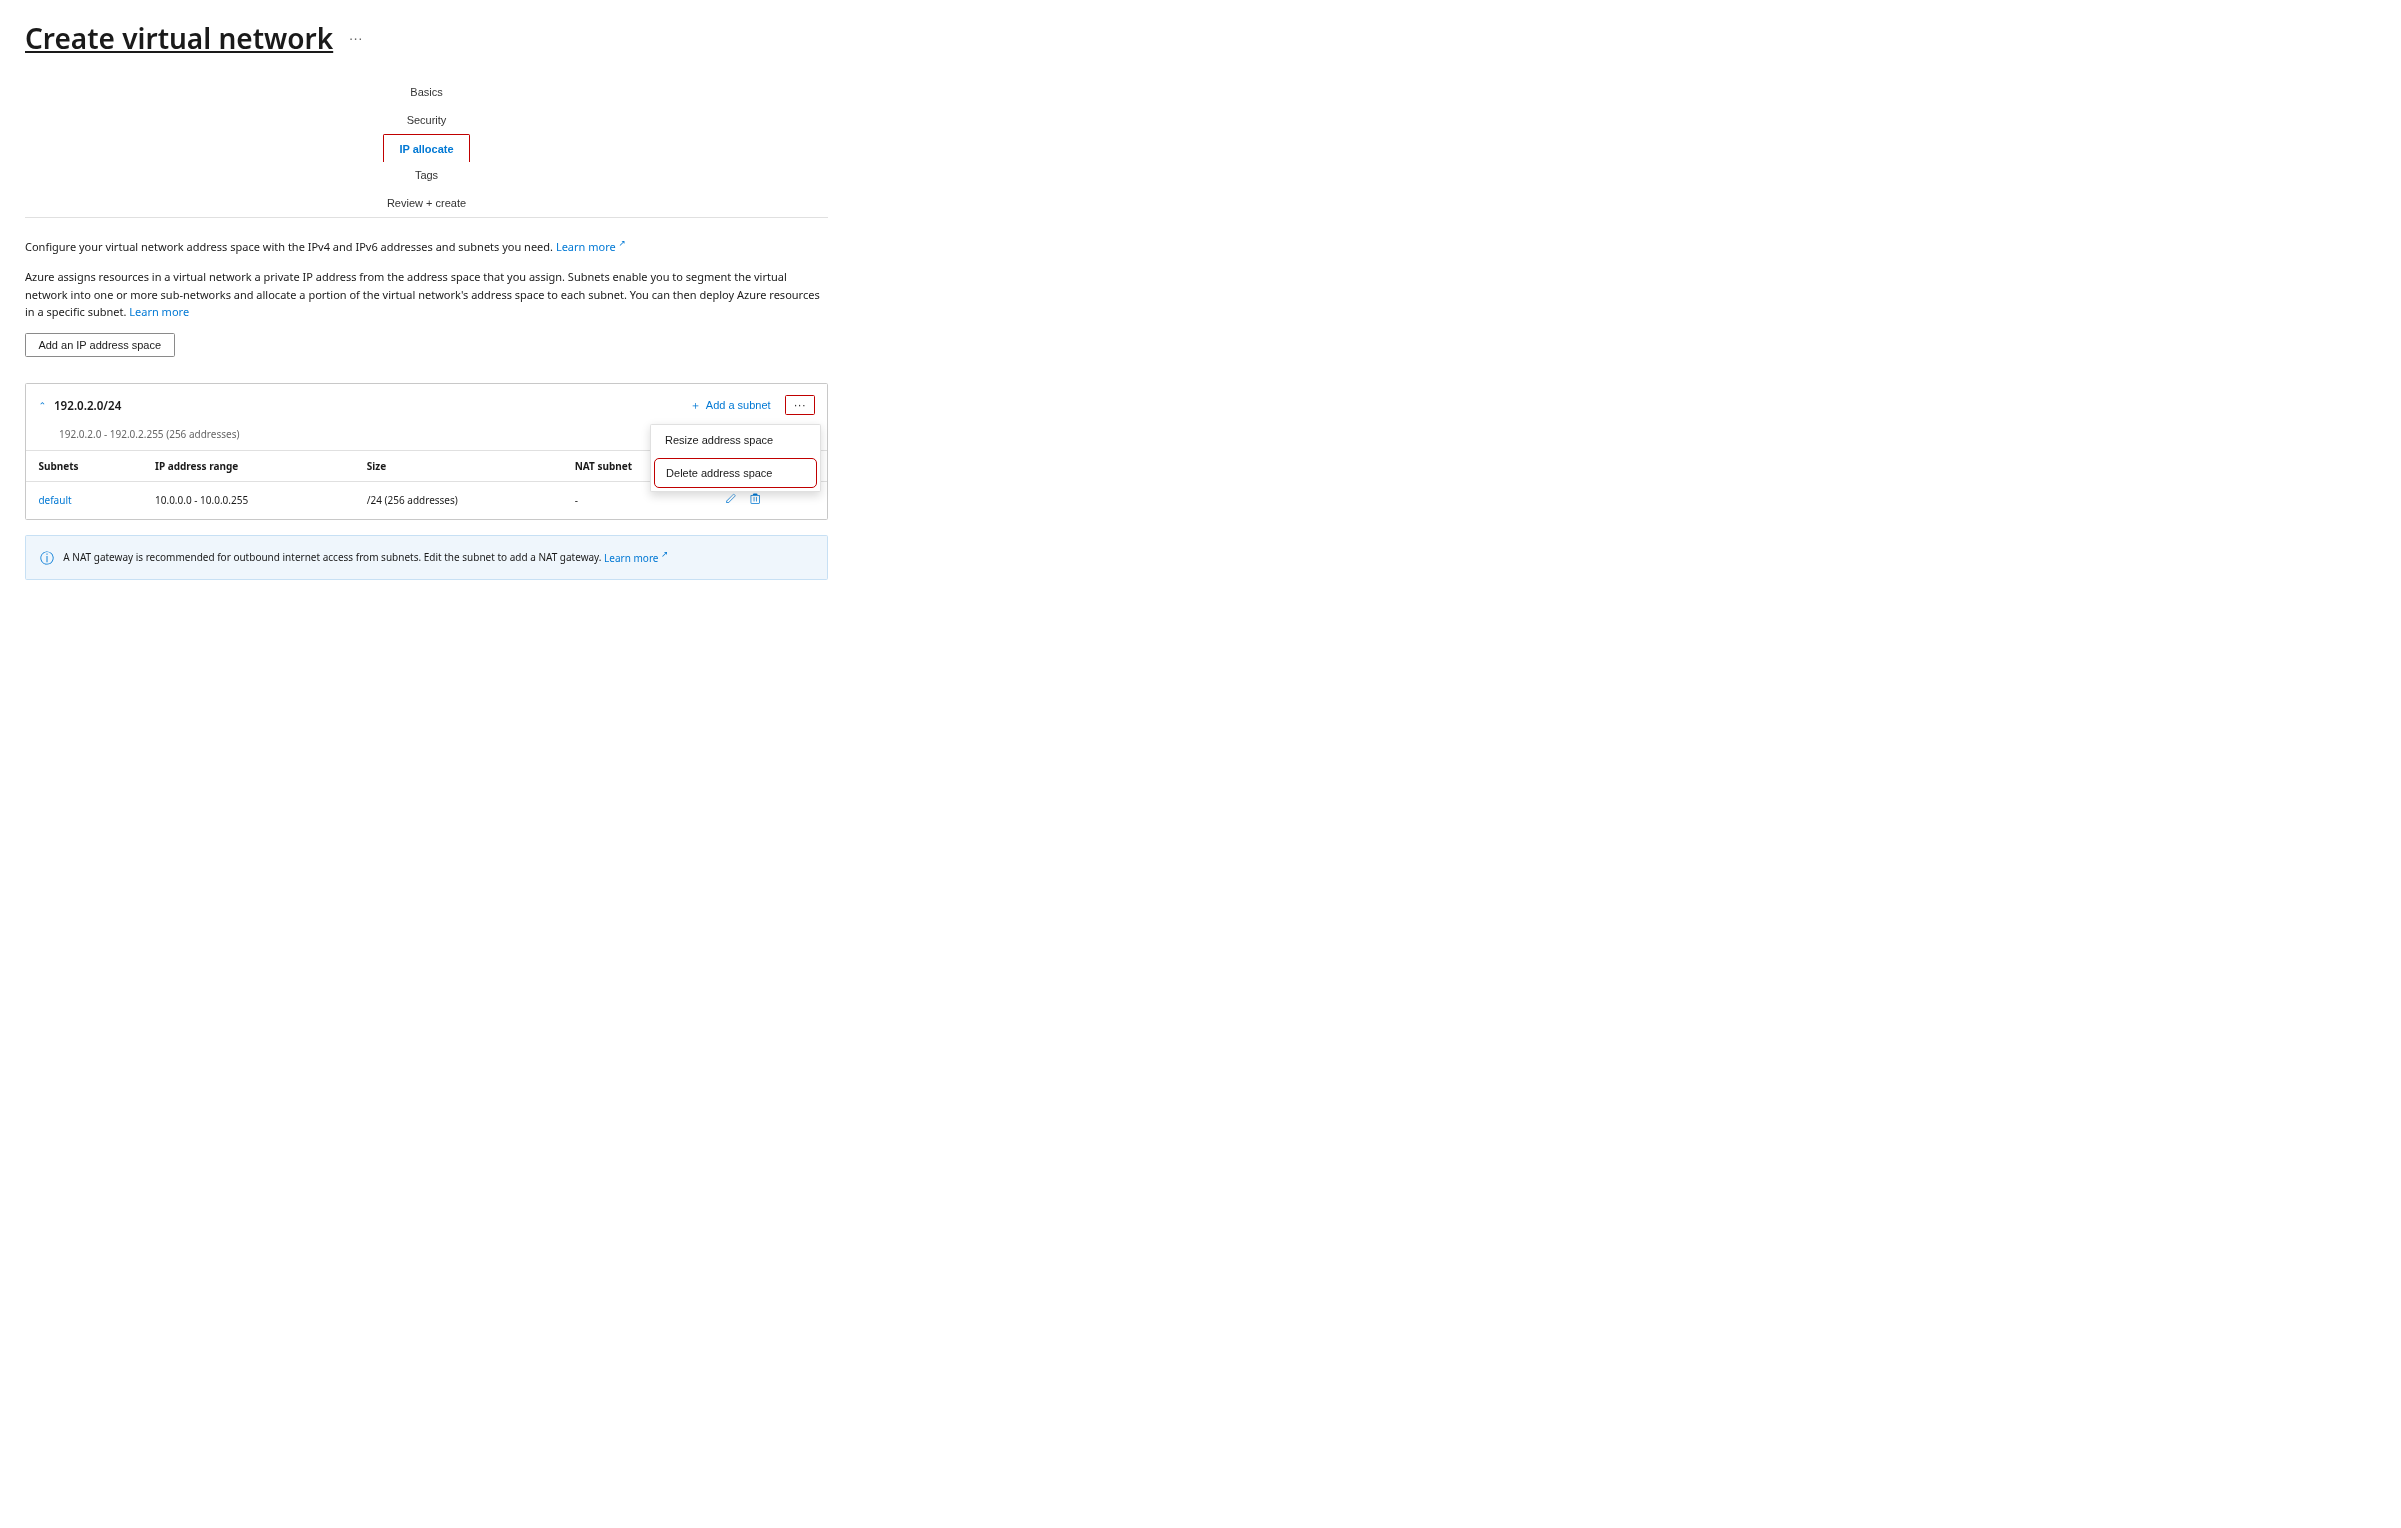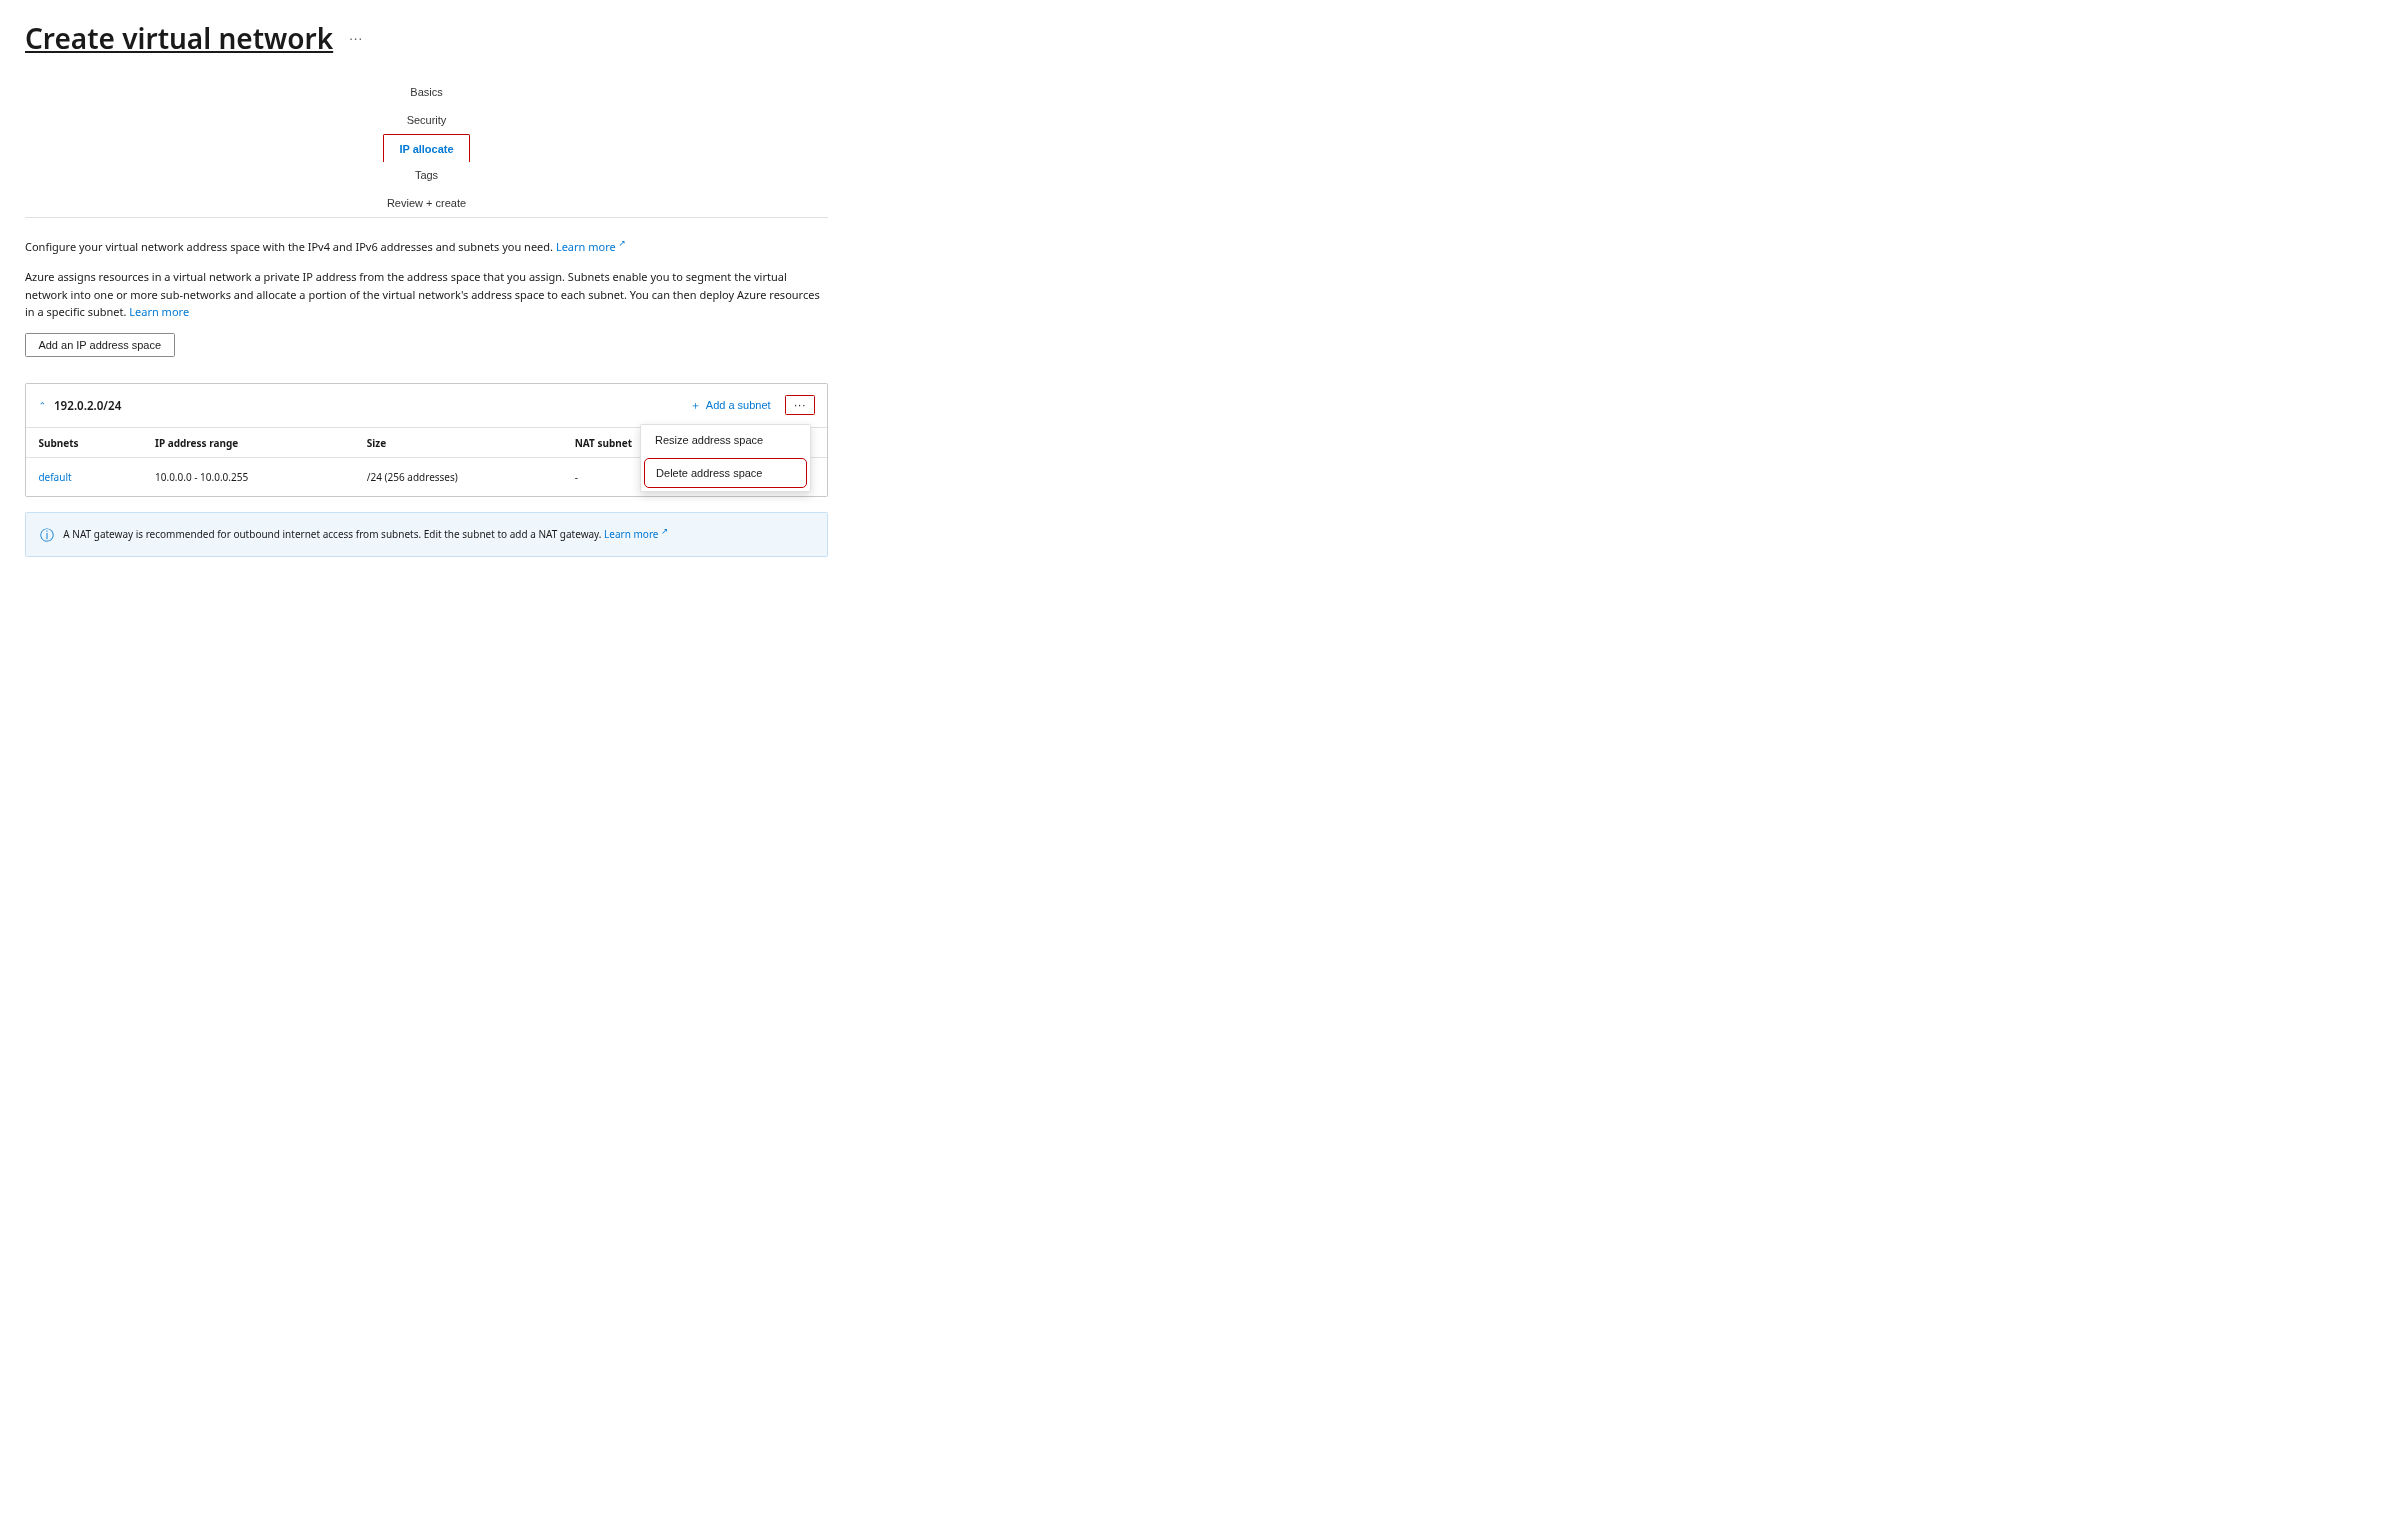--- a/index.html
+++ b/index.html
@@ -191,21 +191,21 @@
       cursor: pointer;
       color: #0078d4;
       font-size: 12.4px;
       padding: 1.6px;
     }
     .action-icon-btn.delete { color: #0078d4; }
 
     
     .context-menu {
       position: absolute;
-      right: 16px;
+      right: 6px;
       top: 40px;
       background: #fff;
       border: 0.8px solid #e0e0e0;
       box-shadow: 0 3.1px 9.3px rgba(0,0,0,0.15);
       z-index: 100;
       min-width: 171px;
       border-radius: 1.6px;
     }
     .context-menu-item {
       padding: 9.3px 14px;
@@ -299,20 +299,21 @@
       <span>Add a subnet</span>
     </button>
     <button class="more-btn">···</button>
 
     <div class="context-menu">
       <button class="context-menu-item">Resize address space</button>
       <button class="context-menu-item highlighted">Delete address space</button>
     </div>
   </div>
 
+  <div class="address-range-info">192.0.2.0 - 192.0.2.255 (256 addresses)</div>
 
   <table class="subnet-table">
     <thead>
       <tr>
         <th>Subnets</th>
         <th>IP address range</th>
         <th>Size</th>
         <th>NAT subnet</th>
         <th></th>
       </tr>

